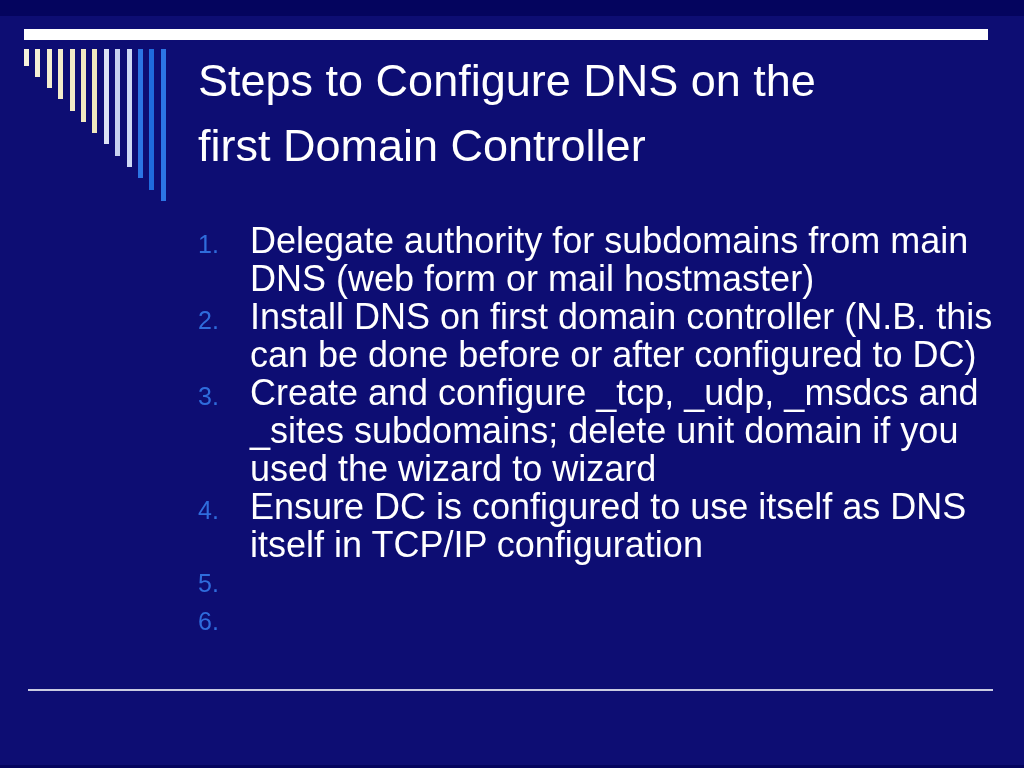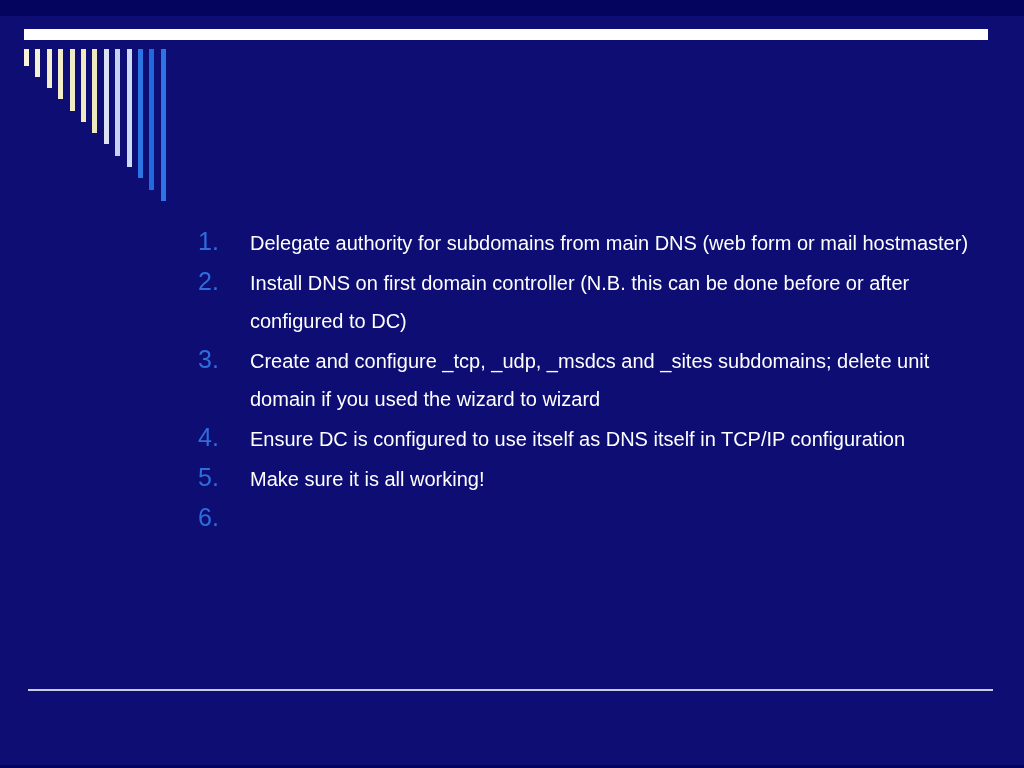--- a/index.html
+++ b/index.html
@@ -59,21 +59,21 @@
   }
   .list-item .num {
     flex: 0 0 52px;
     color: var(--list_number, #2F6CDC);
     font-size: 25px;
     line-height: 38px;
   }
   .list-item .txt {
     flex: 1 1 auto;
     color: var(--body_text, #FFFFFF);
-    font-size: 20px;
+    font-size: 36px;
     line-height: 38px;
   }
   .bottom-rule {
     position: absolute;
     left: 28px; top: 689px;
     width: 965px; height: 2px;
     background: var(--bottom_rule, #C9CBE2);
   }
 </style>
 </head>
@@ -92,41 +92,44 @@
       <div class="bar" style="height: 73px; background: rgb(240, 233, 194);"></div>
       <div class="bar" style="height: 84px; background: rgb(239, 232, 190);"></div>
       <div class="bar" style="height: 95px; background: rgb(220, 226, 245);"></div>
       <div class="bar" style="height: 107px; background: rgb(199, 210, 240);"></div>
       <div class="bar" style="height: 118px; background: rgb(207, 218, 246);"></div>
       <div class="bar" style="height: 129px; background: rgb(44, 117, 228);"></div>
       <div class="bar" style="height: 141px; background: rgb(31, 107, 222);"></div>
       <div class="bar" style="height: 152px; background: rgb(44, 117, 228);"></div>
     </div>
 
+  <div class="slide-title">
+    <div>Steps to Configure DNS on the</div>
+    <div>first Domain Controller</div>
+  </div>
 
   <div class="steps-list" id="steps-list">
       <div class="list-item">
         <span class="num">1.</span>
         <span class="txt">Delegate authority for subdomains from main DNS (web form or mail hostmaster)</span>
       </div>
       <div class="list-item">
         <span class="num">2.</span>
         <span class="txt">Install DNS on first domain controller (N.B. this can be done before or after configured to DC)</span>
       </div>
       <div class="list-item">
         <span class="num">3.</span>
         <span class="txt">Create and configure _tcp, _udp, _msdcs and _sites subdomains; delete unit domain if you used the wizard to wizard</span>
       </div>
       <div class="list-item">
         <span class="num">4.</span>
         <span class="txt">Ensure DC is configured to use itself as DNS itself in TCP/IP configuration</span>
       </div>
       <div class="list-item">
         <span class="num">5.</span>
-        <span class="txt">Make sure it is all working!</span>
       </div>
       <div class="list-item">
         <span class="num">6.</span>
       </div>
     </div>
 
   <div class="bottom-rule"></div>
   <div class="bottom-strip"></div>
 </div>
 

